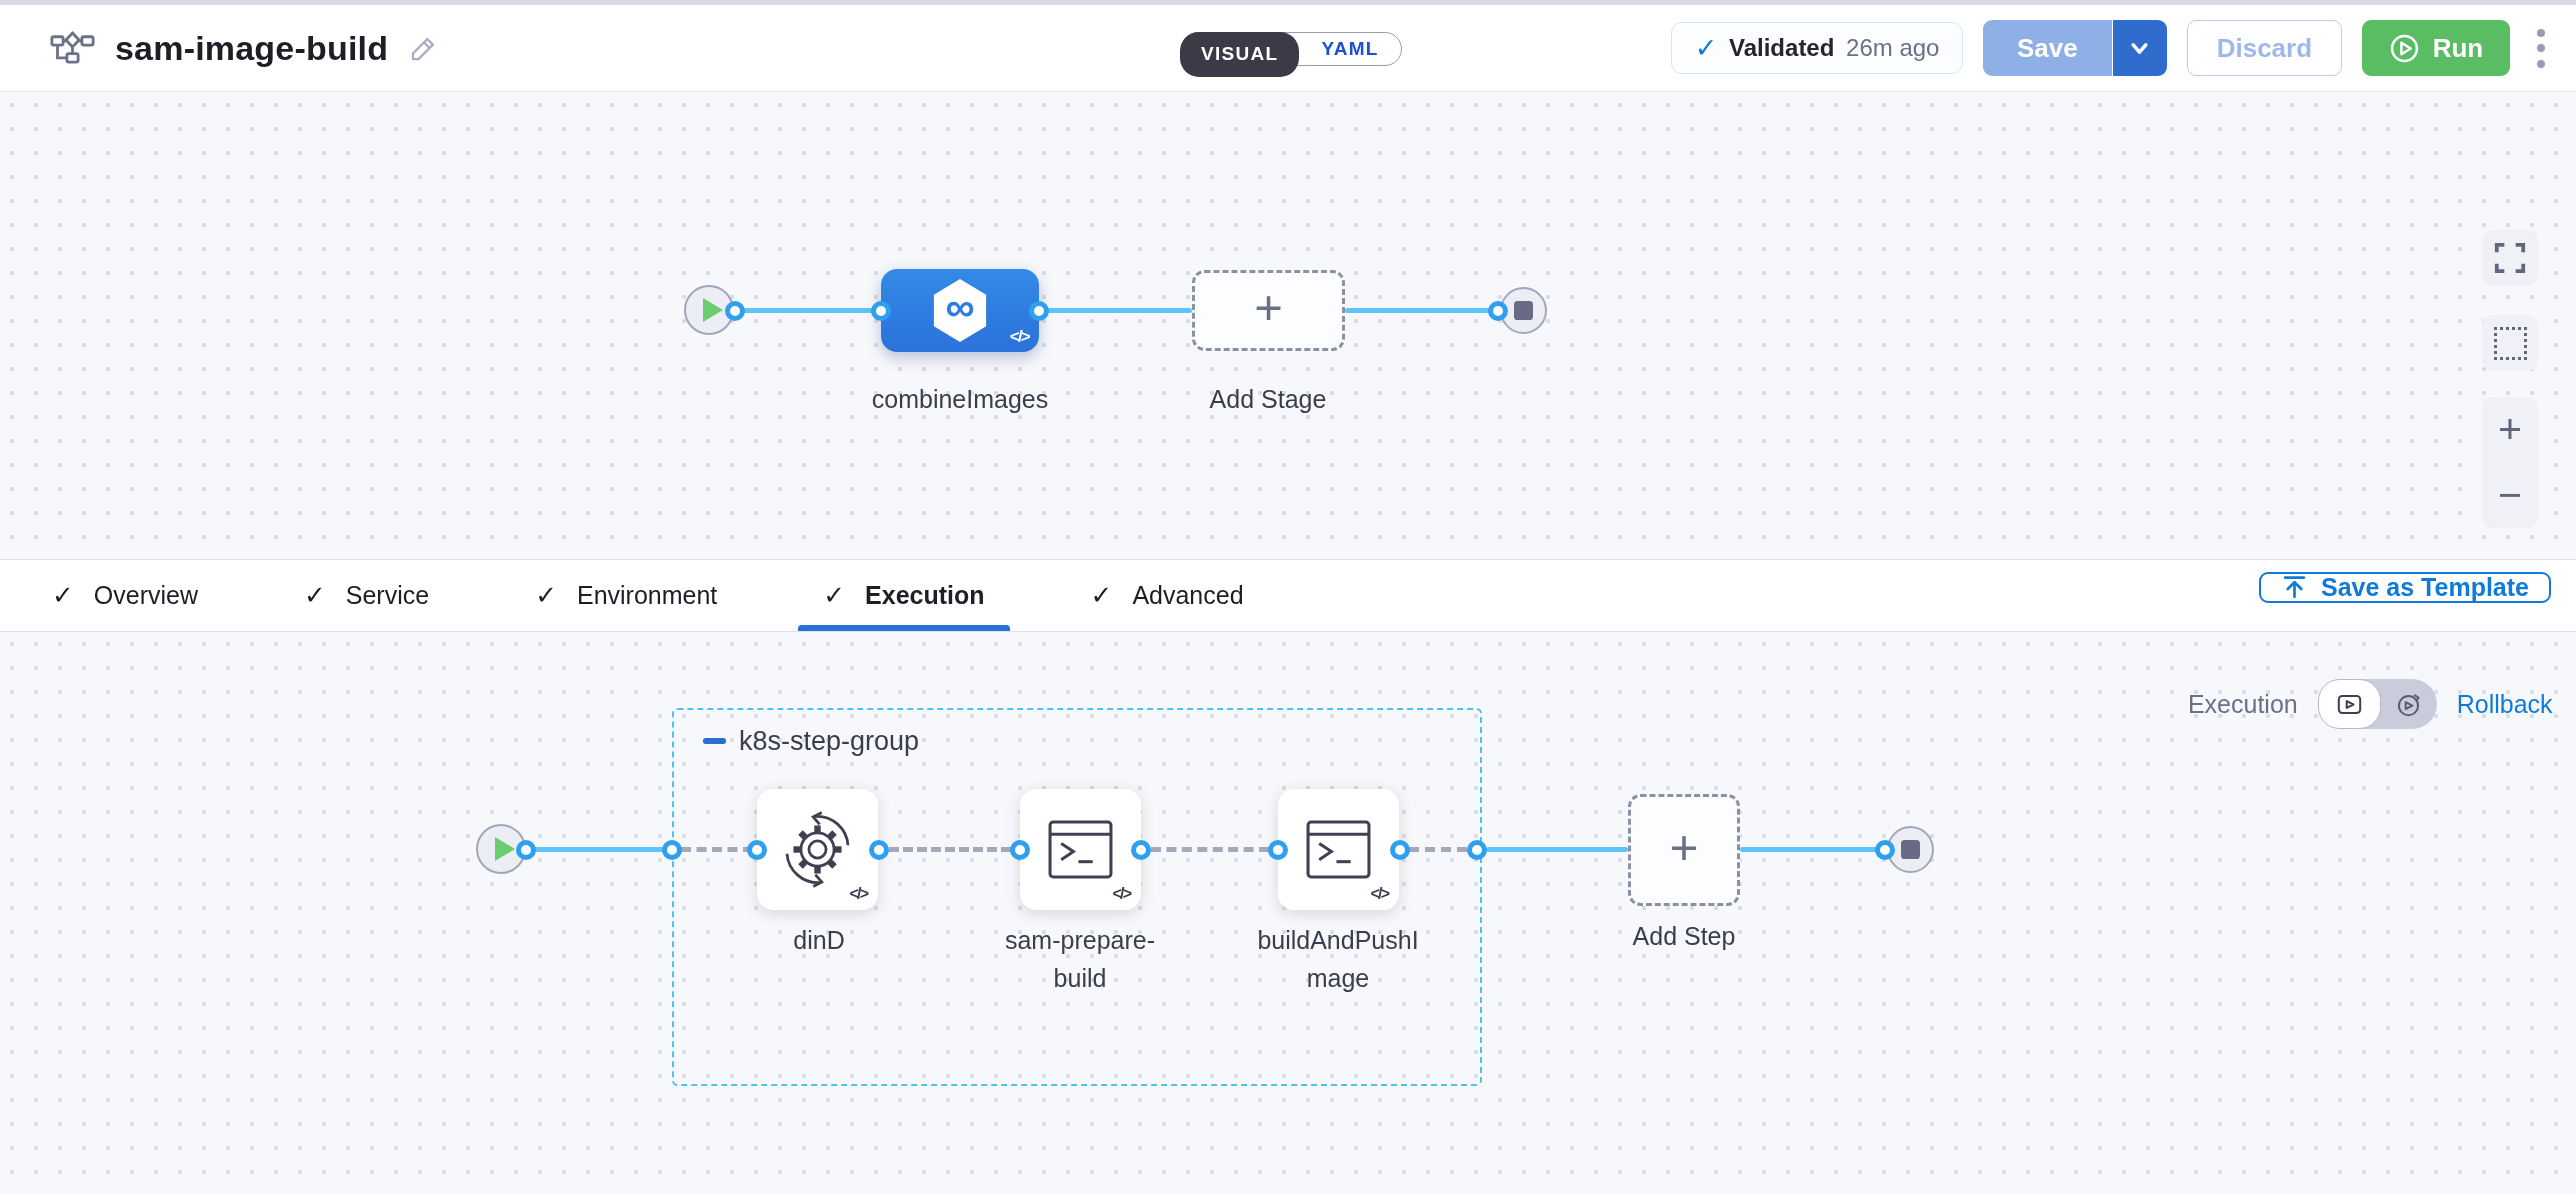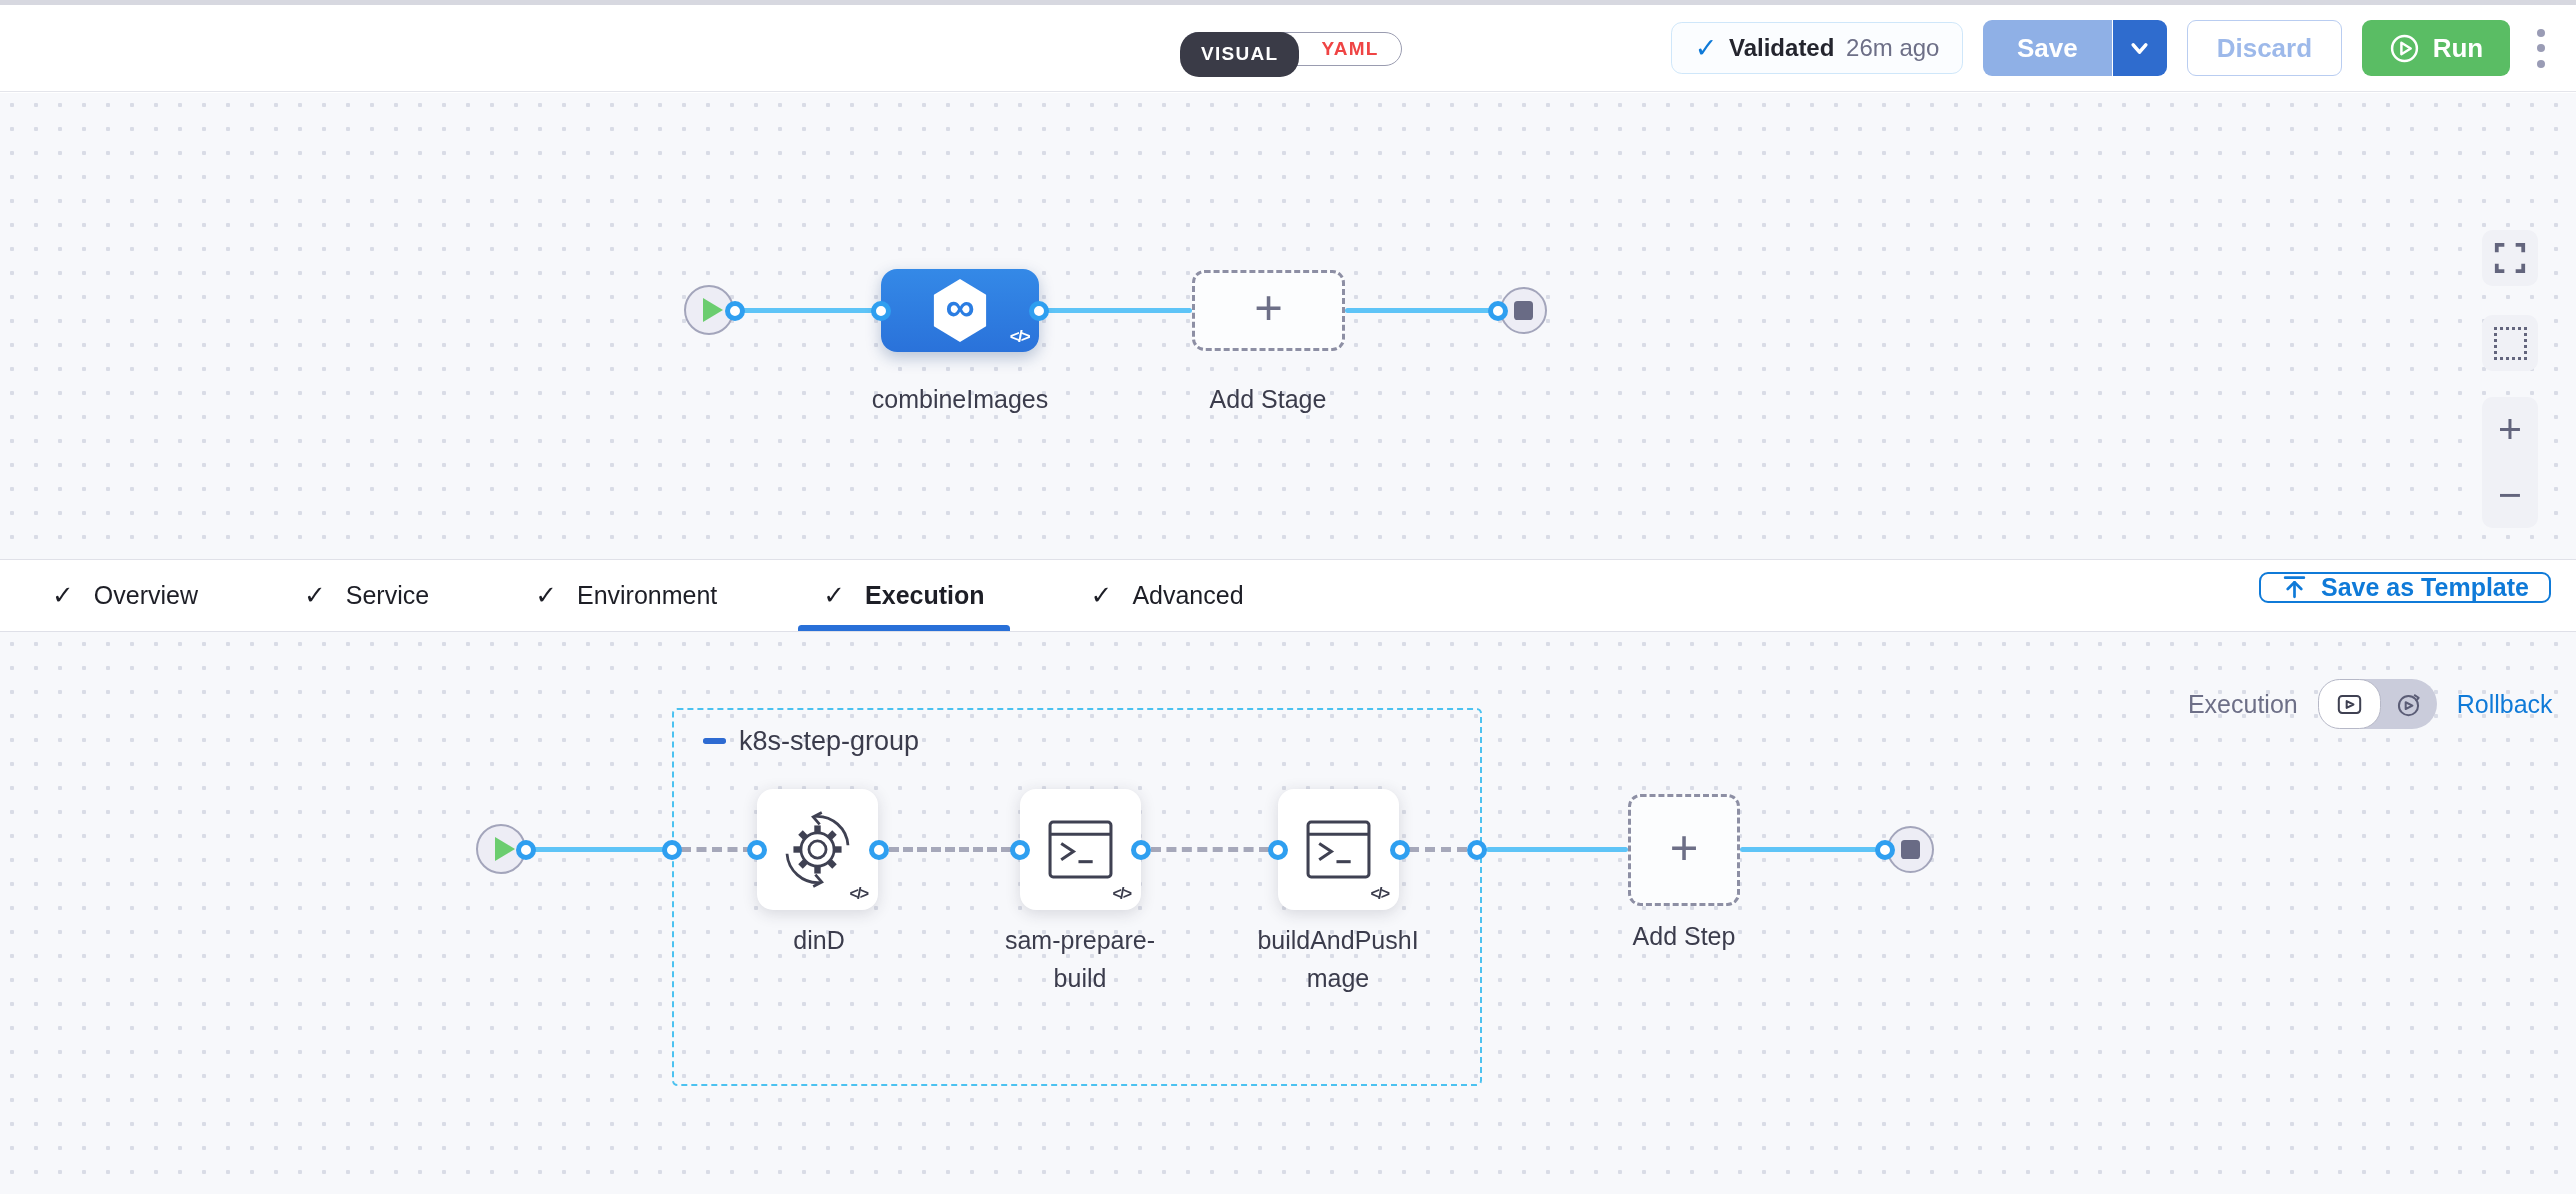--- a/index.html
+++ b/index.html
@@ -6,21 +6,21 @@
   .screen{position:relative;width:2576px;height:1194px;overflow:hidden;background:#ffffff;}
 
   
   .top-strip{position:absolute;top:0;left:0;right:0;height:5.4px;background:#d7d8e0;}
   .header{position:absolute;top:5.4px;left:0;right:0;height:86px;background:#fff;border-bottom:0.9px solid #e4e5eb;z-index:10;}
   .header-left{position:absolute;left:50px;top:0;height:100%;display:flex;align-items:center;gap:20px;}
   .page-title{font-size:34px;font-weight:700;color:#1d1e26;letter-spacing:0.2px;}
   .icon-btn{display:flex;align-items:center;justify-content:center;cursor:pointer;}
 
   .mode-toggle{position:absolute;left:1181px;top:27px;width:221px;height:34px;border:1.8px solid #9a9cb0;border-radius:19px;background:#fff;display:flex;box-sizing:border-box;}
-  .mode-opt{display:flex;align-items:center;justify-content:center;font-size:19px;font-weight:700;letter-spacing:1.3px;color:#ef4444;}
+  .mode-opt{display:flex;align-items:center;justify-content:center;font-size:19px;font-weight:700;letter-spacing:1.3px;color:#1d4ed8;}
   .mode-opt.selected{width:119px;height:45px;margin:-1.8px 0 -1.8px -1.8px;background:#3a3b47;color:#fff;border-radius:19px;}
   .mode-opt.plain{flex:1;}
 
   .header-right{position:absolute;right:23.4px;top:0;height:100%;display:flex;align-items:center;gap:20px;}
   .badge-validated{display:flex;align-items:center;gap:11.7px;height:52px;padding:0 22.5px;border:1.8px solid #cfe7fa;border-radius:10.8px;background:#fbfdff;box-sizing:border-box;}
   .badge-check{color:#0f7ad8;font-size:27px;font-weight:700;}
   .badge-label{font-size:24px;font-weight:700;color:#24252e;}
   .badge-time{font-size:24px;color:#6d6f87;}
   .save-split{display:flex;height:56px;border-radius:9px;overflow:hidden;}
   .save-main{background:#8fb0e6;color:#fff;padding:0 34px;display:flex;align-items:center;font-size:26px;font-weight:700;border-right:1.8px solid #fff;cursor:pointer;}
@@ -82,20 +82,41 @@
   .label-wrap{word-break:break-all;}
 </style>
 </head>
 <body>
 
 <div class="screen">
 
   <div class="top-strip"></div>
 
   <div class="header">
+    <div class="header-left">
+      <span class="icon-btn">
+        <svg width="45" height="40" viewBox="0 0 48 40" fill="none" stroke="#6e7089" stroke-width="3">
+          <rect x="2" y="8" width="12" height="9" rx="2"></rect>
+          <path d="M24 4 L31 11.5 L24 19 L17 11.5 Z"></path>
+          <rect x="34" y="8" width="12" height="9" rx="2"></rect>
+          <rect x="18" y="26" width="12" height="9" rx="2"></rect>
+          <path d="M14 12.5 H17"></path>
+            <path d="M31 12.5 H34"></path>
+          <path d="M24 19 V26"></path>
+            <path d="M8 17 V30.5 H18"></path>
+        </svg>
+      </span>
+      <span class="page-title">sam-image-build</span>
+      <span class="icon-btn">
+        <svg width="31" height="31" viewBox="0 0 28 28" fill="none" stroke="#a9abc0" stroke-width="2">
+          <path d="M17.5 5.5 L22.5 10.5 L9.5 23.5 H4.5 V18.5 Z"></path>
+          <path d="M14.5 8.5 L19.5 13.5"></path>
+        </svg>
+      </span>
+    </div>
 
     <div class="mode-toggle">
       <span class="mode-opt selected">VISUAL</span>
       <span class="mode-opt plain">YAML</span>
     </div>
 
     <div class="header-right">
       <div class="badge-validated">
         <span class="badge-check">✓</span>
         <span class="badge-label">Validated</span>

